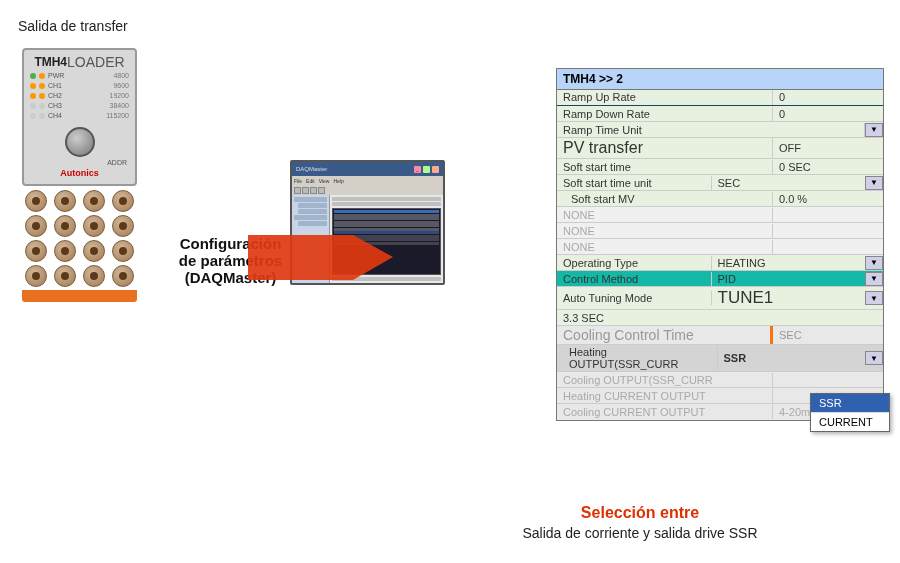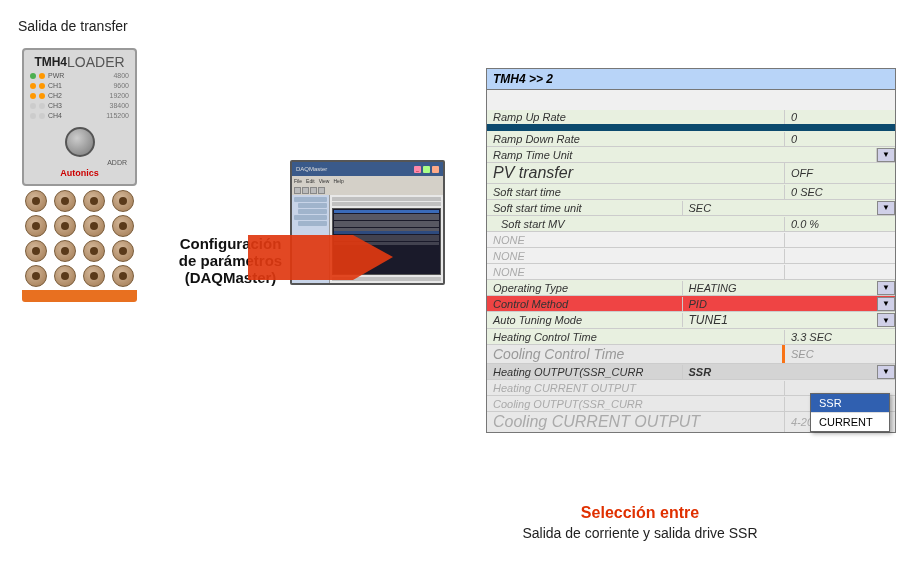--- a/index.html
+++ b/index.html
@@ -195,25 +195,25 @@
         <div style="height:3px;background:#3a6ab8;opacity:0.6;"></div>
         <div style="height:3px;background:#e8e8e8;opacity:0.2;"></div>
         <div style="height:3px;background:#e8e8e8;opacity:0.2;"></div>
         <div style="height:3px;background:#e8e8e8;opacity:0.2;"></div>
       </div>
       <div style="height:4px;background:#c0c0c0;border-radius:0.5px;"></div>
     </div>
   </div>
 </div>
 
-<div style="position:absolute;right:4px;top:68px;width:410px;background:#f0f0f0;border:1.5px solid #777;font-style:italic;">
+<div style="position:absolute;right:16px;top:68px;width:328px;background:#f0f0f0;border:1.5px solid #777;">
 
   <div style="background:#b8d4f8;border-bottom:1px solid #777;padding:3px 6px;font-weight:bold;font-size:12px;color:#000;">TMH4 &gt;&gt; 2</div>
 
-  <div style="display:flex;border-bottom:7px solid #0c4a6e;min-height:16px;background:#e8f0e0;margin-top:20px;">
+  <div style="display:flex;border-bottom:1px solid #0c4a6e;min-height:16px;background:#e8f0e0;">
     <span style="flex:1;padding:1px 6px;font-size:11px;color:#333;border-right:1px solid #ccc;">Ramp Up Rate</span>
     <span style="width:110px;padding:1px 6px;font-size:11px;color:#333;">0</span>
   </div>
   <div style="display:flex;border-bottom:1px solid #ccc;min-height:16px;align-items:center;background:#e8f0e0;">
     <span style="flex:1;padding:1px 6px;font-size:11px;color:#333;border-right:1px solid #ccc;">Ramp Down Rate</span>
     <span style="width:110px;padding:1px 6px;font-size:11px;color:#333;">0</span>
   </div>
   <div style="display:flex;border-bottom:1px solid #ccc;min-height:16px;align-items:center;background:#e8f0e0;">
     <span style="flex:1;padding:1px 6px;font-size:11px;color:#333;border-right:1px solid #ccc;">Ramp Time Unit</span>
     <div style="width:18px;height:14px;background:#d0d0e8;border:1px solid #888;display:flex;align-items:center;justify-content:center;font-size:8px;cursor:pointer;">▼</div>
@@ -247,54 +247,53 @@
   <div style="display:flex;border-bottom:1px solid #ccc;min-height:16px;align-items:center;background:#f0f0f0;">
     <span style="flex:1;padding:1px 6px;font-size:11px;color:#aaa;border-right:1px solid #ccc;">NONE</span>
     <span style="width:110px;padding:1px 6px;font-size:11px;color:#aaa;"></span>
   </div>
 
   <div style="display:flex;border-bottom:1px solid #ccc;min-height:16px;align-items:center;background:#e8f0e0;">
     <span style="flex:1;padding:1px 6px;font-size:11px;color:#333;border-right:1px solid #ccc;">Operating Type</span>
     <span style="flex:1;padding:1px 6px;font-size:11px;color:#333;">HEATING</span>
     <div style="width:18px;height:14px;background:#d0d0e8;border:1px solid #888;display:flex;align-items:center;justify-content:center;font-size:8px;cursor:pointer;">▼</div>
   </div>
-  <div style="display:flex;border-bottom:1px solid #ccc;min-height:16px;align-items:center;background:#ef4444;">
+  <div style="display:flex;border-bottom:1px solid #ccc;min-height:16px;align-items:center;background:#14b8a6;">
     <span style="flex:1;padding:1px 6px;font-size:11px;color:#333;border-right:1px solid #ccc;">Control Method</span>
     <span style="flex:1;padding:1px 6px;font-size:11px;color:#333;">PID</span>
     <div style="width:18px;height:14px;background:#d0d0e8;border:1px solid #888;display:flex;align-items:center;justify-content:center;font-size:8px;cursor:pointer;">▼</div>
   </div>
   <div style="display:flex;border-bottom:1px solid #ccc;min-height:16px;align-items:center;background:#e8f0e0;">
     <span style="flex:1;padding:1px 6px;font-size:11px;color:#333;border-right:1px solid #ccc;">Auto Tuning Mode</span>
-    <span style="flex:1;padding:1px 6px;font-size:12px;color:#333;">TUNE1</span>
-    <div style="width:18px;height:14px;background:#d0d0e8;border:1px solid #888;display:flex;align-items:center;justify-content:center;font-size:8px;cursor:pointer;">▼</div>
-  </div>
-  <div style="display:flex;border-bottom:1px solid #ccc;min-height:16px;align-items:center;background:#e8f0e0;">
-    <span style="flex:1;padding:1px 6px;font-size:11px;color:#333;border-right:1px solid #ccc;">Heating Control Time</span>
+    <span style="flex:1;padding:1px 6px;font-size:17px;color:#333;">TUNE1</span>
+    <div style="width:18px;height:14px;background:#d0d0e8;border:1px solid #888;display:flex;align-items:center;justify-content:center;font-size:8px;cursor:pointer;">▼</div>
+  </div>
+  <div style="display:flex;border-bottom:1px solid #ccc;min-height:16px;align-items:center;background:#e8f0e0;">
     <span style="width:110px;padding:1px 6px;font-size:11px;color:#333;">3.3 SEC</span>
   </div>
   <div style="display:flex;border-bottom:1px solid #ccc;min-height:16px;align-items:center;background:#e8e8e8;">
     <span style="flex:1;padding:1px 6px;font-size:14px;color:#999;border-right:3px solid #f97316;">Cooling Control Time</span>
     <span style="width:110px;padding:1px 6px;font-size:11px;color:#999;">SEC</span>
   </div>
 
   <div style="display:flex;border-bottom:1px solid #ccc;min-height:16px;align-items:center;background:#d4d4d4;cursor:pointer;">
-    <span style="flex:1;padding:1px 6px;font-size:11px;color:#333;border-right:1px solid #ccc;">Heating OUTPUT(SSR_CURR</span>
+    <span style="flex:1;padding:1px 12px;font-size:11px;color:#333;border-right:1px solid #ccc;">Heating OUTPUT(SSR_CURR</span>
     <span style="flex:1;padding:1px 6px;font-size:11px;color:#333;font-weight:bold;">SSR</span>
     <div style="width:18px;height:14px;background:#d0d0e8;border:1px solid #888;display:flex;align-items:center;justify-content:center;font-size:8px;cursor:pointer;">▼</div>
+  </div>
+  <div style="display:flex;border-bottom:1px solid #ccc;min-height:16px;align-items:center;background:#e8e8e8;">
+    <span style="flex:1;padding:1px 6px;font-size:11px;color:#aaa;border-right:1px solid #ccc;">Cooling OUTPUT(SSR_CURR</span>
+    <span style="width:110px;padding:1px 6px;font-size:11px;color:#aaa;"></span>
   </div>
   <div style="display:flex;border-bottom:1px solid #ccc;min-height:16px;align-items:center;background:#e8e8e8;">
     <span style="flex:1;padding:1px 6px;font-size:11px;color:#aaa;border-right:1px solid #ccc;">Heating CURRENT OUTPUT</span>
     <span style="width:110px;padding:1px 6px;font-size:11px;color:#aaa;"></span>
   </div>
-  <div style="display:flex;border-bottom:1px solid #ccc;min-height:16px;align-items:center;background:#e8e8e8;">
-    <span style="flex:1;padding:1px 6px;font-size:11px;color:#aaa;border-right:1px solid #ccc;">Cooling OUTPUT(SSR_CURR</span>
-    <span style="width:110px;padding:1px 6px;font-size:11px;color:#aaa;"></span>
-  </div>
   <div style="display:flex;border-bottom:0px solid #ccc;min-height:16px;align-items:center;background:#e8e8e8;">
-    <span style="flex:1;padding:1px 6px;font-size:16px;color:#aaa;border-right:1px solid #ccc;">Cooling CURRENT OUTPUT</span>
+    <span style="flex:1;padding:1px 6px;font-size:11px;color:#aaa;border-right:1px solid #ccc;">Cooling CURRENT OUTPUT</span>
     <span style="width:110px;padding:1px 6px;font-size:11px;color:#aaa;">4-20mA</span>
   </div>
 </div>
 
 <div style="position:absolute;right:10px;top:393px;width:80px;background:#fff;border:1.5px solid #666;box-shadow:2px 2px 4px rgba(0,0,0,0.3);z-index:20;">
   <div style="padding:3px 8px;font-size:11px;background:#3060b0;color:#fff;border-bottom:1px solid #ddd;cursor:pointer;">SSR</div>
   <div style="padding:3px 8px;font-size:11px;background:#fff;color:#000;cursor:pointer;">CURRENT</div>
 </div>
 
 <div style="position:absolute;bottom:22px;left:390px;text-align:center;width:500px;">

